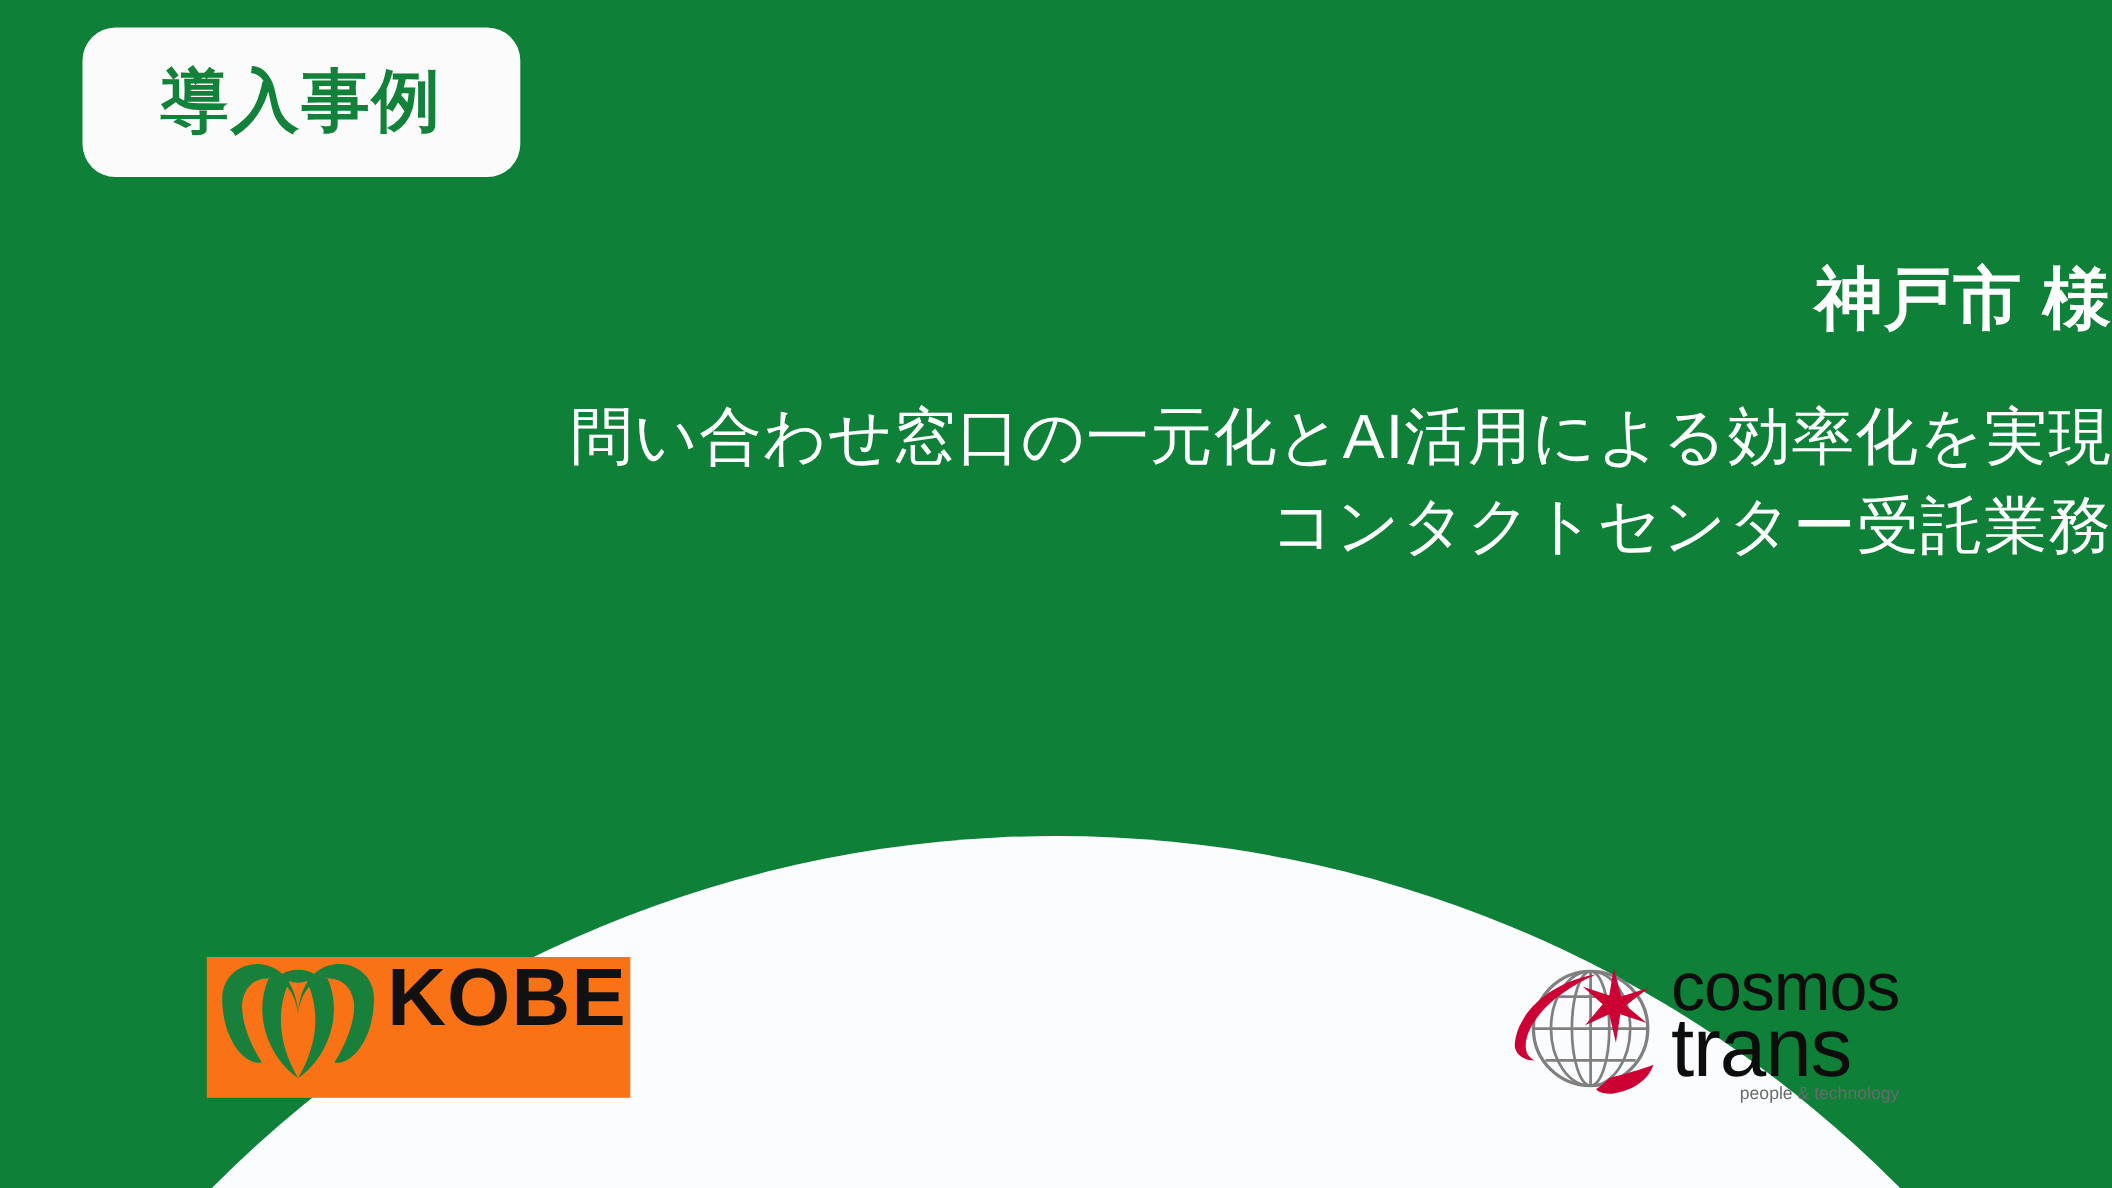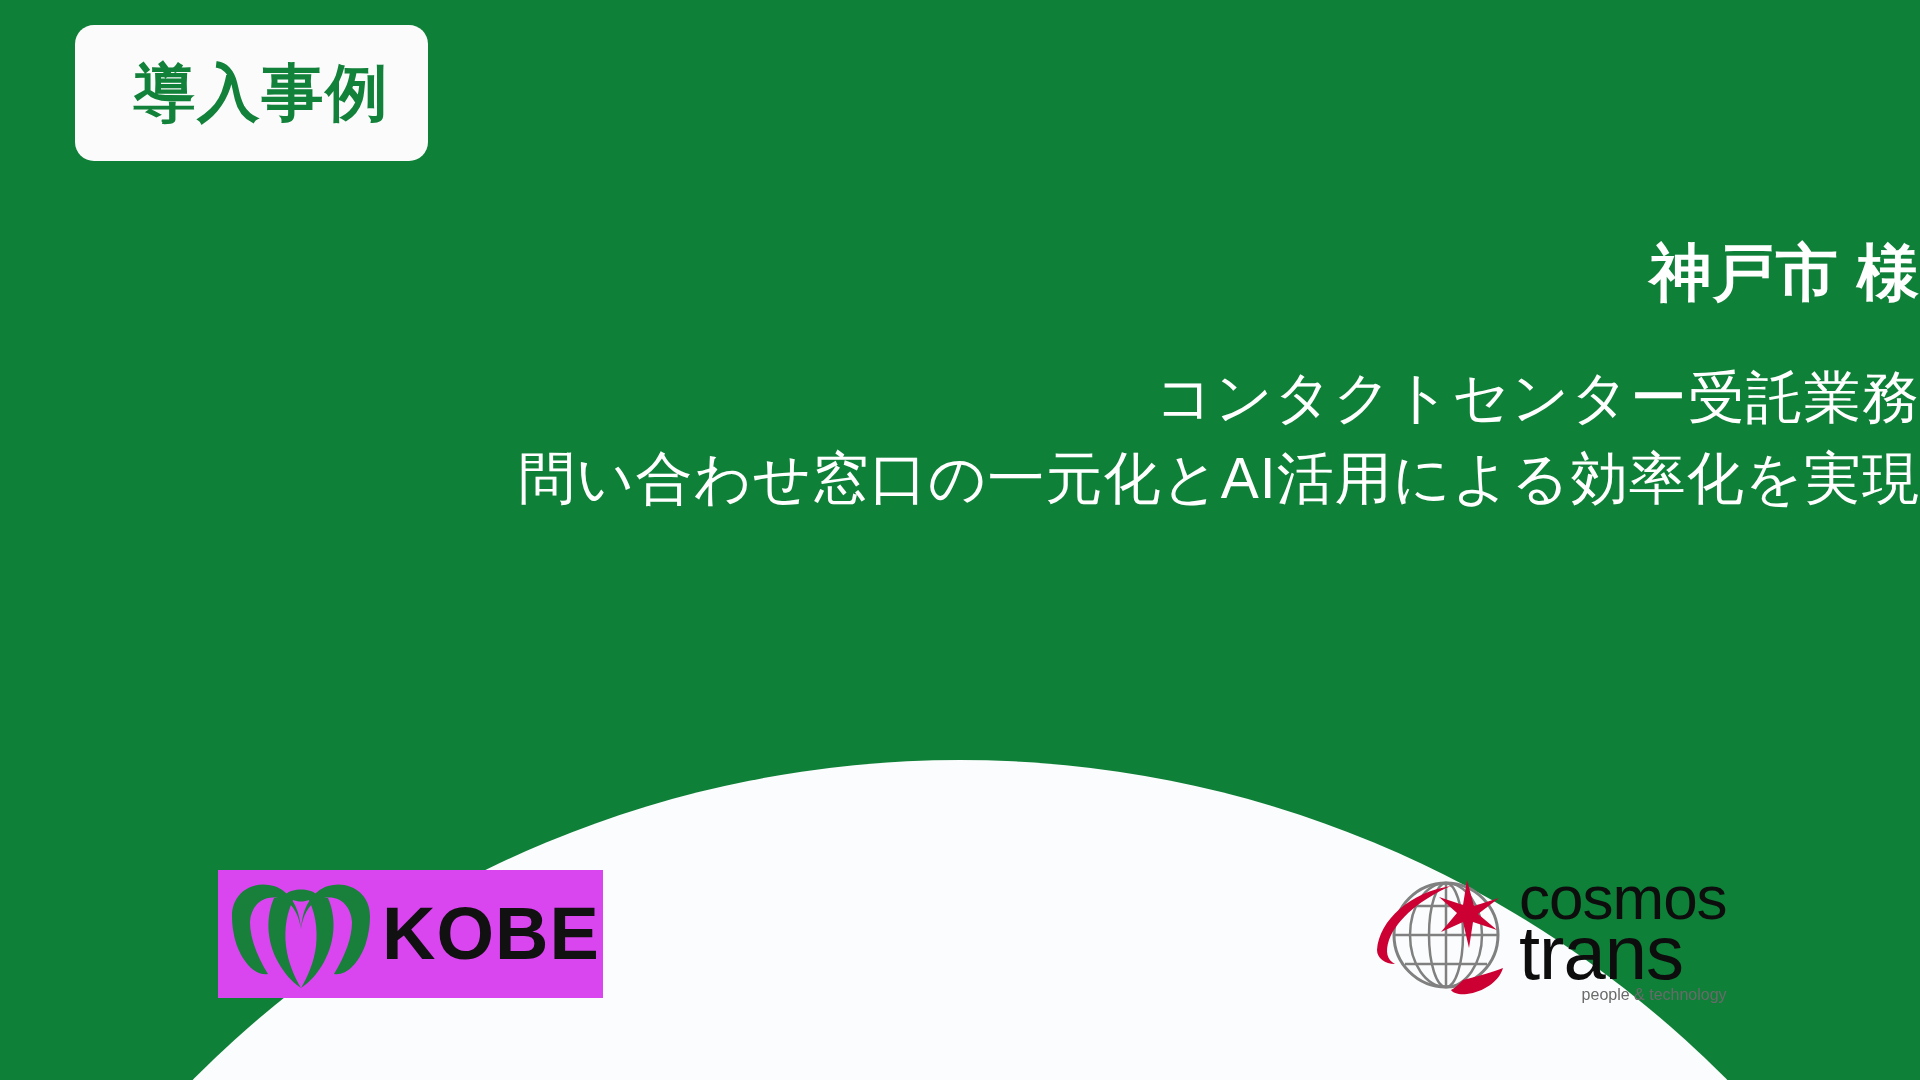--- a/index.html
+++ b/index.html
@@ -32,29 +32,28 @@
     background: #fbfcfd;
     border-radius: 50% 50% 0 0 / 100% 100% 0 0;
     z-index: 1;
   }
 
   
   #badge {
     position: absolute;
     left: 75px;
     top: 25px;
-    width: 333px;
+    width: 398px;
     height: 136px;
     background: #fbfbfb;
-    border-radius: 19px;
+    border-radius: 30px;
     display: flex;
     align-items: center;
     justify-content: center;
     z-index: 4;
-    padding-left: 20px;
   }
   #badge-label {
     color: #12813a;
     font-size: 62px;
     font-weight: bold;
     letter-spacing: 2px;
     line-height: 1;
     white-space: nowrap;
   }
 
@@ -95,27 +94,27 @@
     left: 0;
     bottom: 0;
     width: 1920px;
     height: 230px;
     z-index: 5;
   }
 
   
   #kobe-logo {
     position: absolute;
-    left: 218px;
+    left: 188px;
     top: 20px;
     width: 385px;
     height: 128px;
-    background: #d946ef;
+    background: #f97316;
     display: flex;
-    align-items: center;
+    align-items: flex-start;
   }
   #kobe-mark {
     width: 150px;
     height: 112px;
     margin-left: 8px;
     flex: none;
   }
   #kobe-wordmark {
     font-size: 74px;
     font-weight: bold;
@@ -175,22 +174,22 @@
   <div id="white-curve"></div>
 
   <div id="badge">
     <span id="badge-label">導入事例</span>
   </div>
 
   <div id="headline-block">
     <h1 id="client-name">神戸市 様</h1>
 
     <div id="subtitle-block">
+      <div class="subtitle-line" id="subtitle-line-2">問い合わせ窓口の一元化とAI活用による効率化を実現</div>
       <div class="subtitle-line" id="subtitle-line-1">コンタクトセンター受託業務</div>
-      <div class="subtitle-line" id="subtitle-line-2">問い合わせ窓口の一元化とAI活用による効率化を実現</div>
     </div>
   </div>
 
   <div id="logo-row">
 
     <div id="kobe-logo">
       <svg id="kobe-mark" viewBox="0 0 150 112">
         <g fill="#19803c">
 
           <path d="M6 38 C 6 14, 28 2, 48 8 C 64 13, 74 30, 75 52

